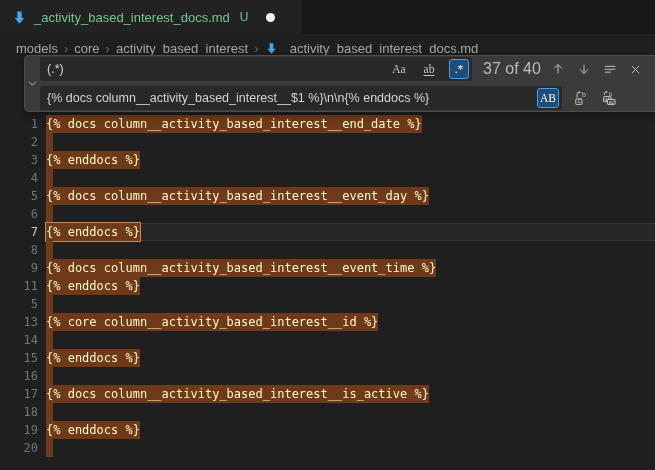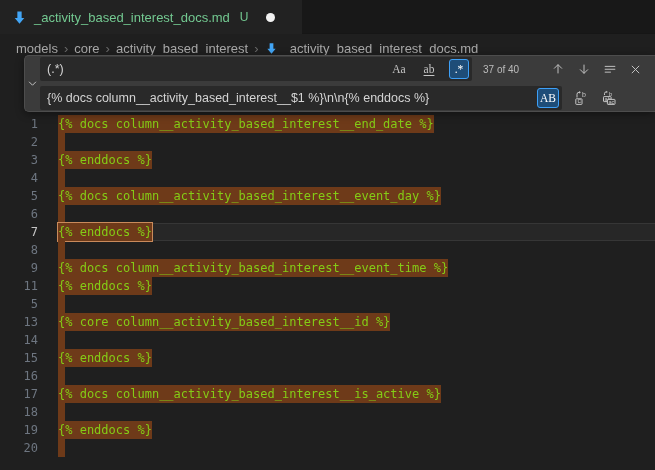--- a/index.html
+++ b/index.html
@@ -41,33 +41,33 @@
     padding:0 3px 0 7px; cursor:text; }
   .find-input { width:432px; }
   .replace-input { width:522px; }
   .input-text { flex:1; white-space:pre; overflow:hidden; }
   .opt-btn { min-width:20px; height:20px; padding:0 2px; display:flex; align-items:center;
     justify-content:center; color:#c5c5c5; font-size:11.5px; border-radius:3px;
     border:1px solid transparent; margin-left:10px; cursor:pointer; flex-shrink:0;font-family:Liberation Serif, serif; }
   .opt-btn.active { background:var(--option-active-bg,#1e4d78);
     border-color:var(--option-active-border,#3ea0f7); color:#fff; }
   .opt-ww { text-decoration:underline; text-underline-offset:2px; }
-  .results-count { color:#bcbcbc; font-size:10px; margin-left:11px; white-space:nowrap; }
+  .results-count { color:#bcbcbc; font-size:16px; margin-left:11px; white-space:nowrap; }
   .nav-buttons { margin-left:auto; display:flex; align-items:center; gap:5px; padding-right:3px; }
   .icon-btn { width:21px; height:21px; display:flex; align-items:center; justify-content:center;
     color:#c5c5c5; border-radius:4px; cursor:pointer; font-size:15px; line-height:1; }
   .replace-actions { display:flex; align-items:center; gap:7px; margin-left:8px; }
   
   .editor { position:absolute; top:56px; left:0; right:0; bottom:0; overflow:hidden;
     font-family:"DejaVu Sans Mono","Liberation Mono",monospace; font-size:12px; }
   .lines { position:absolute; top:59px; left:0; right:0; }
   .line { display:flex; height:18px; line-height:18px; position:relative; }
   .line .num { width:38px; text-align:right; color:#6e7681; flex-shrink:0;
     font-size:12px; user-select:none; }
-  .line .content { margin-left:20px; white-space:pre; color:#84cc16; flex:1;
+  .line .content { margin-left:8px; white-space:pre; color:#fef9c3; flex:1;
     position:relative; z-index:1; cursor:text; }
   .line.current::before { content:""; position:absolute; left:62px; right:0; top:0; bottom:0;
     background:rgba(255,255,255,0.04);
     border-top:1px solid rgba(255,255,255,0.07);
     border-bottom:1px solid rgba(255,255,255,0.07); }
   .line.current .num { color:#c6c6c6; }
   .match { background:var(--match-highlight,#6e3a19); display:inline-block; height:18px; }
   .match-empty { background:var(--match-highlight,#6e3a19); display:inline-block;
     width:7px; height:18px; }
   .current-match { box-shadow:0 0 0 1px var(--current-match-border,#c98a5b); }

